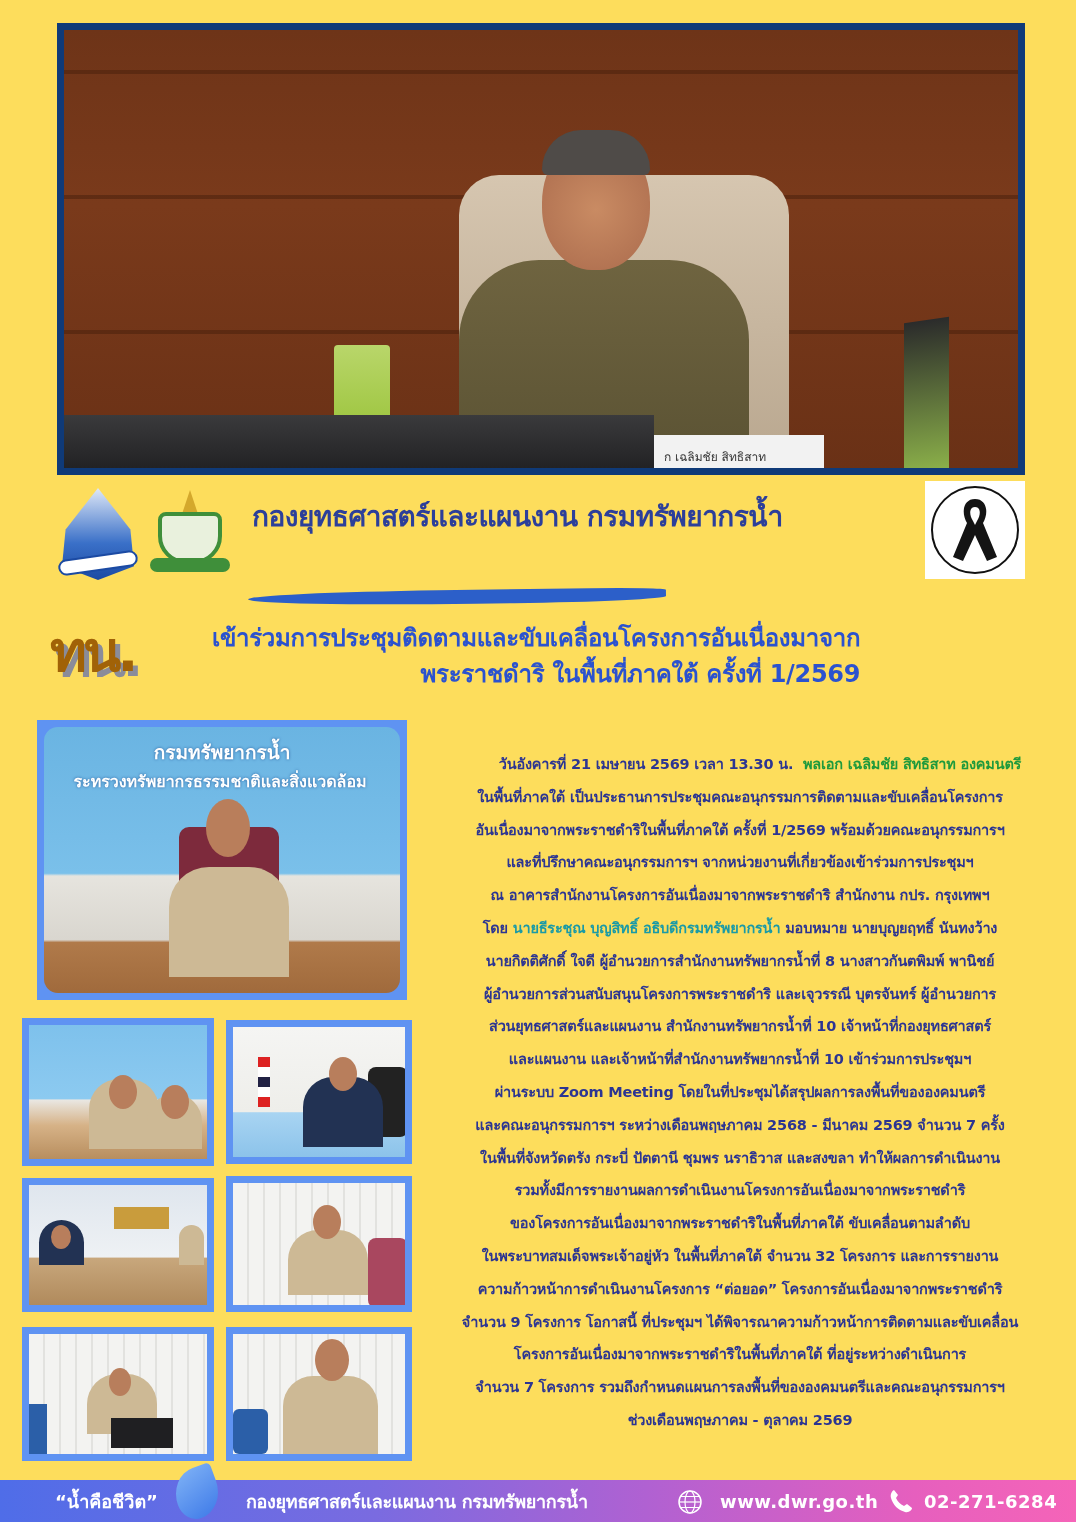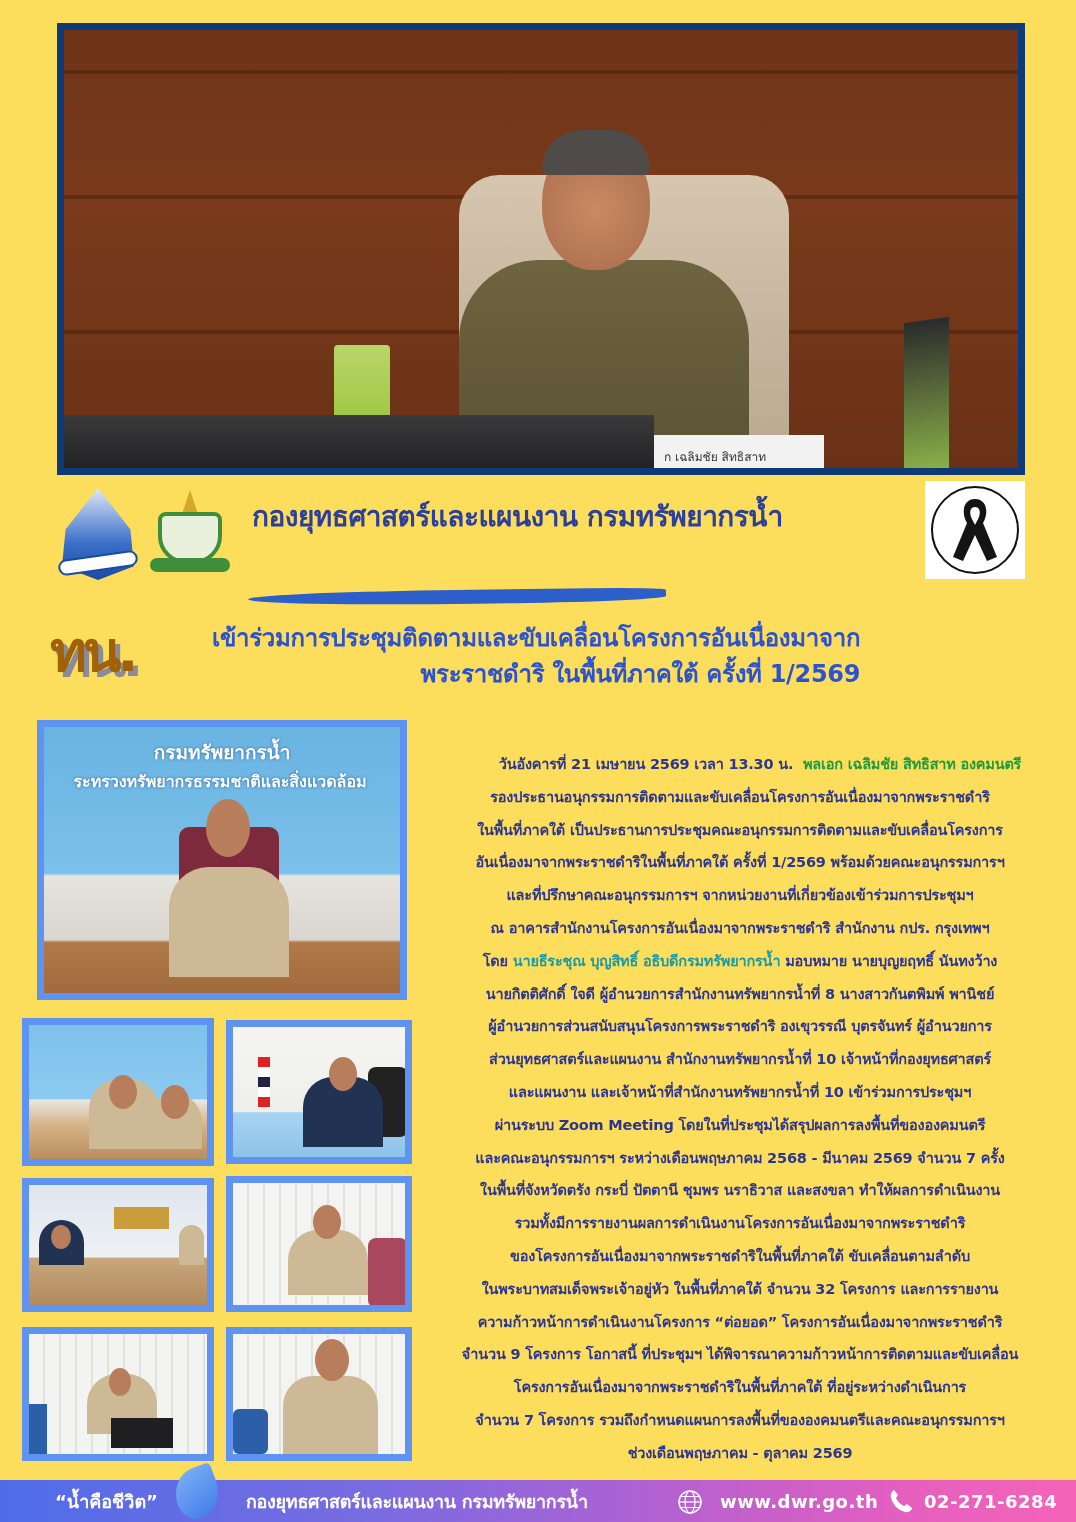--- a/index.html
+++ b/index.html
@@ -109,20 +109,21 @@
   .headline {
     position: absolute; left: 212px; top: 620px; color: #2b52cf; font-weight: bold;
     font-size: 24px; line-height: 36px; letter-spacing: -0.3px; text-align: right;
   }
 
   
   .frame { position: absolute; background: #5f93f2; padding: 7px; }
   .frame .pic { width: 100%; height: 100%; position: relative; overflow: hidden; }
   .pic-main {
     background: linear-gradient(180deg, #6ab4e2 0%, #7ac0ea 55%, #e6e4de 56%, #d9d6cf 80%, #b07a4a 81%, #a06a3c 100%);
+    border-radius: 14px;
   }
   .pic-main .sign1 {
     position: absolute; top: 10px; left: 0; right: 0; text-align: center;
     color: #ffffff; font-weight: bold; font-size: 19px; text-shadow: 0 0 3px #2c5f9e;
   }
   .pic-main .sign2 {
     position: absolute; top: 42px; left: -4px; right: 0; text-align: center;
     color: #ffffff; font-weight: bold; font-size: 16px; text-shadow: 0 0 3px #2c5f9e; white-space: nowrap;
   }
   .pic-main .redchair {
@@ -279,32 +280,31 @@
     <div class="fig" style="left:50px;width:95px;height:78px;bottom:0;"></div>
       <div class="fhead" style="left:82px;top:5px;width:34px;height:42px;"></div>
   </div>
 </div>
 
 <div class="body-text">
   <span class="line" style="padding-left:40px;">
     <span>วันอังคารที่ 21 เมษายน 2569 เวลา 13.30 น.</span>&nbsp;
     <span class="hl-green">พลเอก เฉลิมชัย สิทธิสาท องคมนตรี</span>
   </span>
-  <span class="line">รองประธานอนุกรรมการติดตามและขับเคลื่อนโครงการอันเนื่องมาจากพระราชดำริ</span>
   <span class="line">ในพื้นที่ภาคใต้ เป็นประธานการประชุมคณะอนุกรรมการติดตามและขับเคลื่อนโครงการ</span>
   <span class="line">อันเนื่องมาจากพระราชดำริในพื้นที่ภาคใต้ ครั้งที่ 1/2569 พร้อมด้วยคณะอนุกรรมการฯ</span>
   <span class="line">และที่ปรึกษาคณะอนุกรรมการฯ จากหน่วยงานที่เกี่ยวข้องเข้าร่วมการประชุมฯ</span>
   <span class="line">ณ อาคารสำนักงานโครงการอันเนื่องมาจากพระราชดำริ สำนักงาน กปร. กรุงเทพฯ</span>
   <span class="line">
     <span>โดย</span>
     <span class="hl-teal">นายธีระชุณ บุญสิทธิ์ อธิบดีกรมทรัพยากรน้ำ</span>
     <span>มอบหมาย นายบุญยฤทธิ์ นันทงว้าง</span>
   </span>
   <span class="line">นายกิตติศักดิ์ ใจดี ผู้อำนวยการสำนักงานทรัพยากรน้ำที่ 8 นางสาวกันตพิมพ์ พานิชย์</span>
-  <span class="line">ผู้อำนวยการส่วนสนับสนุนโครงการพระราชดำริ องเขุวรรณี บุตรจันทร์ ผู้อำนวยการ</span>
+  <span class="line">ผู้อำนวยการส่วนสนับสนุนโครงการพระราชดำริ และเจุวรรณี บุตรจันทร์ ผู้อำนวยการ</span>
   <span class="line">ส่วนยุทธศาสตร์และแผนงาน สำนักงานทรัพยากรน้ำที่ 10 เจ้าหน้าที่กองยุทธศาสตร์</span>
   <span class="line">และแผนงาน และเจ้าหน้าที่สำนักงานทรัพยากรน้ำที่ 10 เข้าร่วมการประชุมฯ</span>
   <span class="line">ผ่านระบบ Zoom Meeting โดยในที่ประชุมได้สรุปผลการลงพื้นที่ขององคมนตรี</span>
   <span class="line">และคณะอนุกรรมการฯ ระหว่างเดือนพฤษภาคม 2568 - มีนาคม 2569 จำนวน 7 ครั้ง</span>
   <span class="line">ในพื้นที่จังหวัดตรัง กระบี่ ปัตตานี ชุมพร นราธิวาส และสงขลา ทำให้ผลการดำเนินงาน</span>
   <span class="line">รวมทั้งมีการรายงานผลการดำเนินงานโครงการอันเนื่องมาจากพระราชดำริ</span>
   <span class="line">ของโครงการอันเนื่องมาจากพระราชดำริในพื้นที่ภาคใต้ ขับเคลื่อนตามลำดับ</span>
   <span class="line">ในพระบาทสมเด็จพระเจ้าอยู่หัว ในพื้นที่ภาคใต้ จำนวน 32 โครงการ และการรายงาน</span>
   <span class="line">ความก้าวหน้าการดำเนินงานโครงการ “ต่อยอด” โครงการอันเนื่องมาจากพระราชดำริ</span>
   <span class="line">จำนวน 9 โครงการ โอกาสนี้ ที่ประชุมฯ ได้พิจารณาความก้าวหน้าการติดตามและขับเคลื่อน</span>

